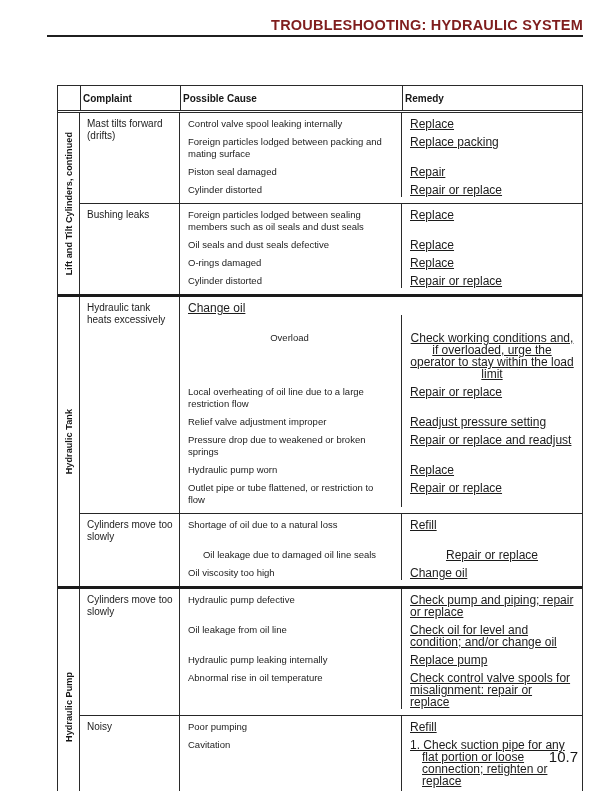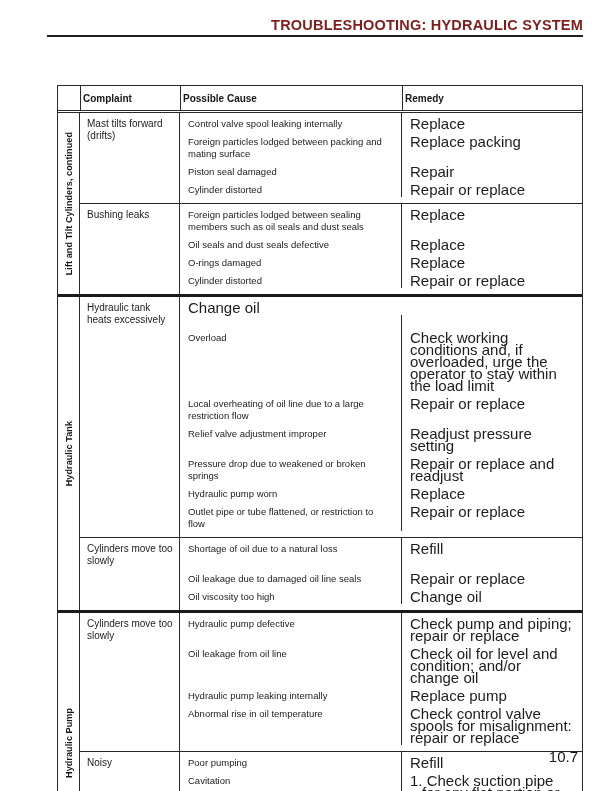--- a/index.html
+++ b/index.html
@@ -91,24 +91,25 @@
   .rows { display: flex; flex-direction: column; padding-bottom: 6px; }
   .row { display: grid; grid-template-columns: 222px 1fr; }
   .cause-cell {
     border-right: 1px solid #2a2a2a;
     padding: 5px 10px 1px 8px;
     font-size: 9.5px;
     line-height: 12px;
   }
   .remedy-cell {
     padding: 5px 8px 1px 8px;
-    font-size: 15px;
+    font-size: 12px;
     line-height: 12px;
-  }
-  .row.gap .cause-cell, .row.gap .remedy-cell { padding-top: 17px; }
+    text-decoration: underline;
+  }
+  .row.gap .cause-cell, .row.gap .remedy-cell { padding-top: 17px; text-align: center; }
   .remedy-step {
     padding-left: 12px;
     text-indent: -12px;
     margin: 0 0 6px 0;
   }
   .remedy-step:last-child { margin-bottom: 0; }
   .page-number {
     position: absolute;
     right: 36px;
     top: 748px;

